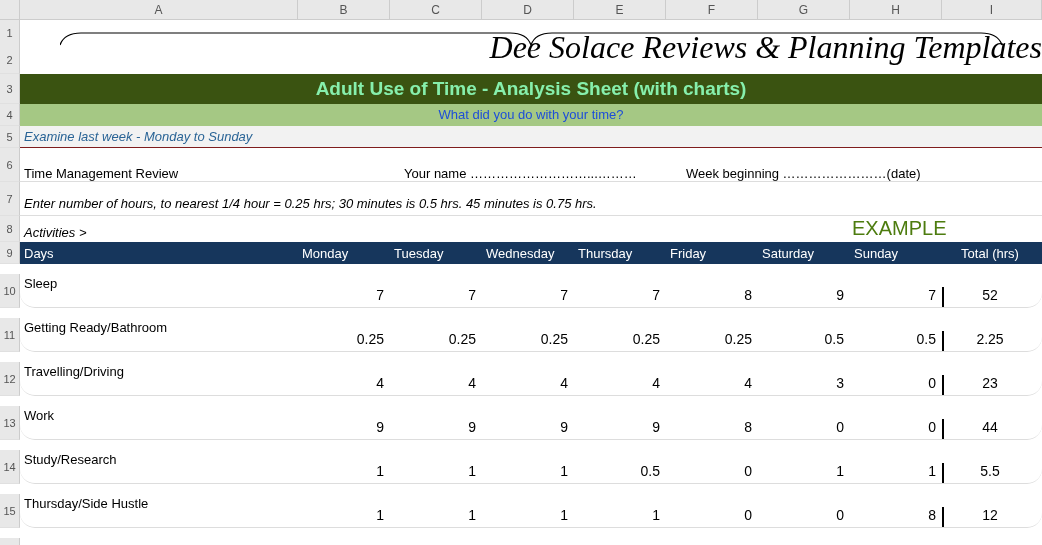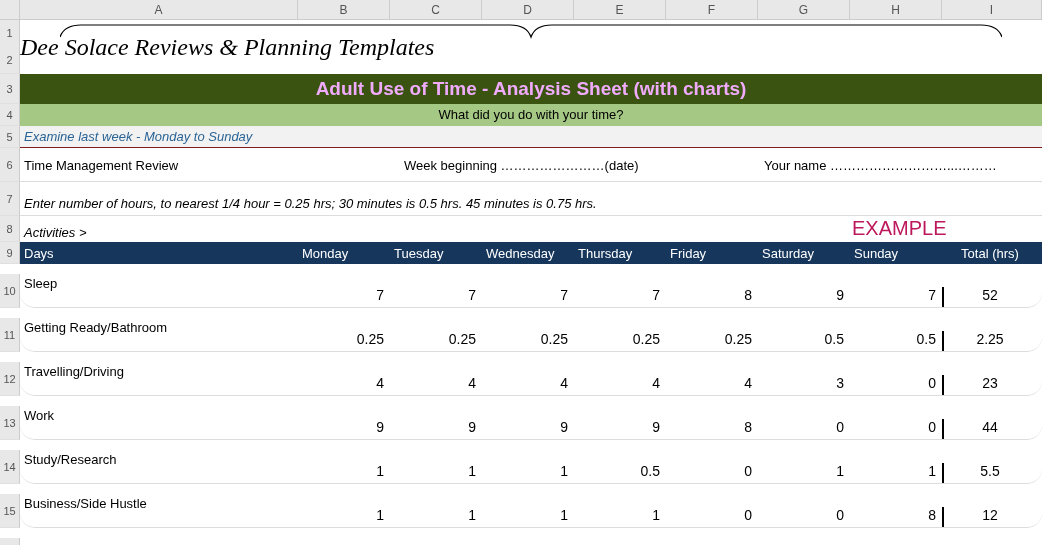--- a/index.html
+++ b/index.html
@@ -48,48 +48,48 @@
   .cellblock {
     flex: 1;
     min-width: 0;
   }
   .brand-row { height: 54px; }
   .brand {
     position: relative;
     height: 54px;
     display: flex;
     align-items: center;
-    justify-content: flex-start;
+    justify-content: flex-end;
     font-family: "Brush Script MT","Segoe Script","Lucida Handwriting",cursive;
-    font-size: 24px;
+    font-size: 32px;
     color: #000;
     font-style: italic;
   }
   .brace {
     position: absolute;
     top: 0;
     left: 40px;
     right: 40px;
     height: 18px;
   }
   .brace svg { width: 100%; height: 100%; }
   .title-row { height: 30px; }
   .title {
     background: #3a5311;
-    color: #f0abfc;
+    color: #86efac;
     font-weight: bold;
     font-size: 19px;
     text-align: center;
     line-height: 30px;
     height: 44px;
   }
   .subtitle-row { height: 22px; }
   .subtitle {
     background: #a5c884;
-    color: #000000;
+    color: #1d4ed8;
     text-align: center;
     line-height: 22px;
     height: 24px;
     font-size: 13px;
   }
   .examine-row { height: 22px; }
   .examine {
     color: #2a6496;
     font-style: italic;
     padding-left: 4px;
@@ -98,21 +98,21 @@
     background: #f2f2f2;
     border-bottom: 1px solid #7f1d1d;
     font-size: 13px;
   }
   .meta-row { height: 34px; }
   .meta {
     display: flex;
     align-items: flex-end;
     height: 34px;
     border-bottom: 1px solid #ddd;
-    padding-bottom: 8px;
+    padding-bottom: 0;
   }
   .meta .seg { padding-left: 4px; font-size: 13px; }
   .meta .seg1 { width: 380px; }
   .meta .seg2 { width: 360px; }
   .meta .seg3 { flex: 1; }
   .instr-row { height: 34px; }
   .instr {
     font-style: italic;
     padding-left: 4px;
     display: flex;
@@ -125,21 +125,21 @@
   .act-row { height: 26px; }
   .act {
     display: flex;
     align-items: flex-end;
     height: 26px;
     font-size: 13px;
     padding-bottom: 2px;
   }
   .act .label { font-style: italic; padding-left: 4px; flex: 1; }
   .act .example {
-    color: #be185d;
+    color: #4d7c0f;
     font-size: 20px;
     font-weight: normal;
     width: 200px;
     text-align: left;
     padding-left: 10px;
   }
   .days-row { height: 22px; }
   .days {
     display: flex;
     background: #16365c;
@@ -223,22 +223,22 @@
     <div class="cellblock">
         <div class="examine">Examine last week - Monday to Sunday</div>
       </div>
   </div>
 
   <div class="row meta-row">
     <div class="row-header">6</div>
     <div class="cellblock">
       <div class="meta">
         <div class="seg seg1">Time Management Review</div>
+        <div class="seg seg3">Your name ………………………...………</div>
         <div class="seg seg2">Week beginning ……………………(date)</div>
-        <div class="seg seg3">Your name ………………………...………</div>
       </div>
     </div>
   </div>
 
   <div class="row instr-row">
     <div class="row-header">7</div>
     <div class="cellblock">
         <div class="instr">Enter number of hours, to nearest 1/4 hour = 0.25 hrs; 30 minutes is 0.5 hrs. 45 minutes is 0.75 hrs.</div>
       </div>
   </div>
@@ -348,21 +348,21 @@
             <div class="c-day">1</div>
             <div class="c-day">1</div>
             <div class="c-tot">5.5</div>
           </div>
         </div>
       </div>
       <div class="row data-row">
         <div class="row-header">15</div>
         <div class="cellblock">
           <div class="data">
-            <div class="c-act">Business/Side Hustle</div>
+            <div class="c-act">Thursday/Side Hustle</div>
             <div class="c-day">1</div>
             <div class="c-day">1</div>
             <div class="c-day">1</div>
             <div class="c-day">1</div>
             <div class="c-day">0</div>
             <div class="c-day">0</div>
             <div class="c-day">8</div>
             <div class="c-tot">12</div>
           </div>
         </div>

